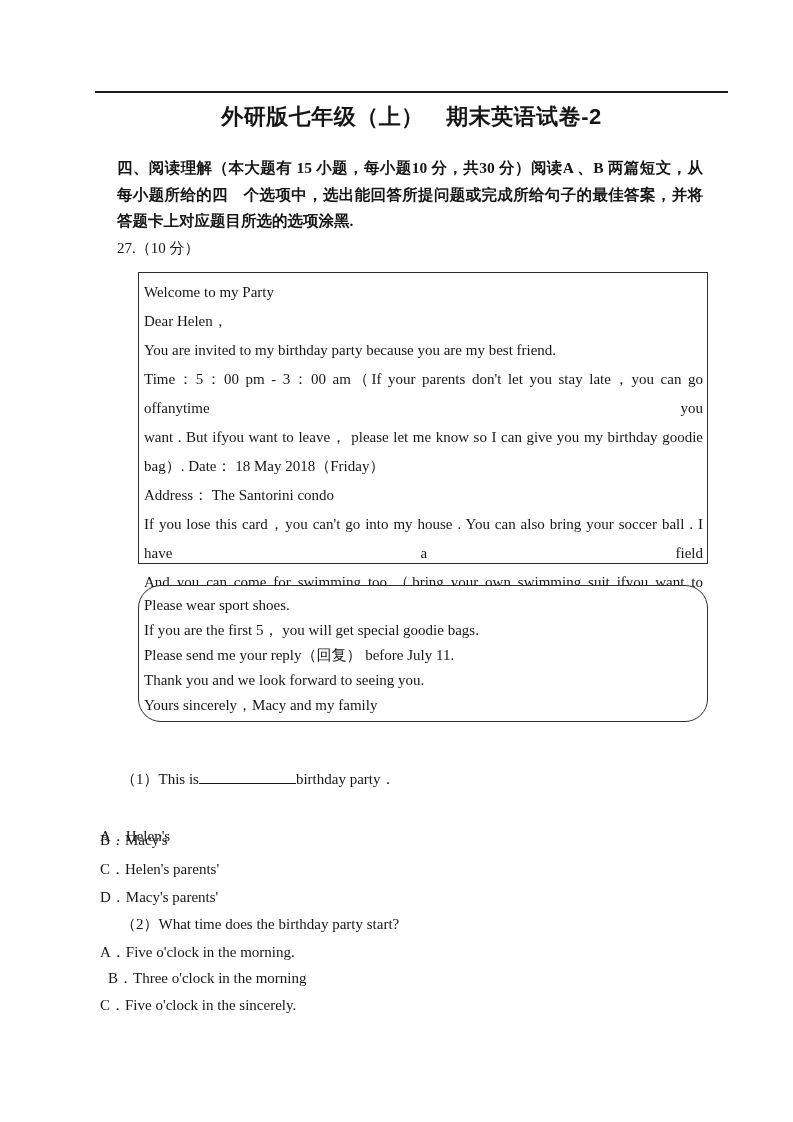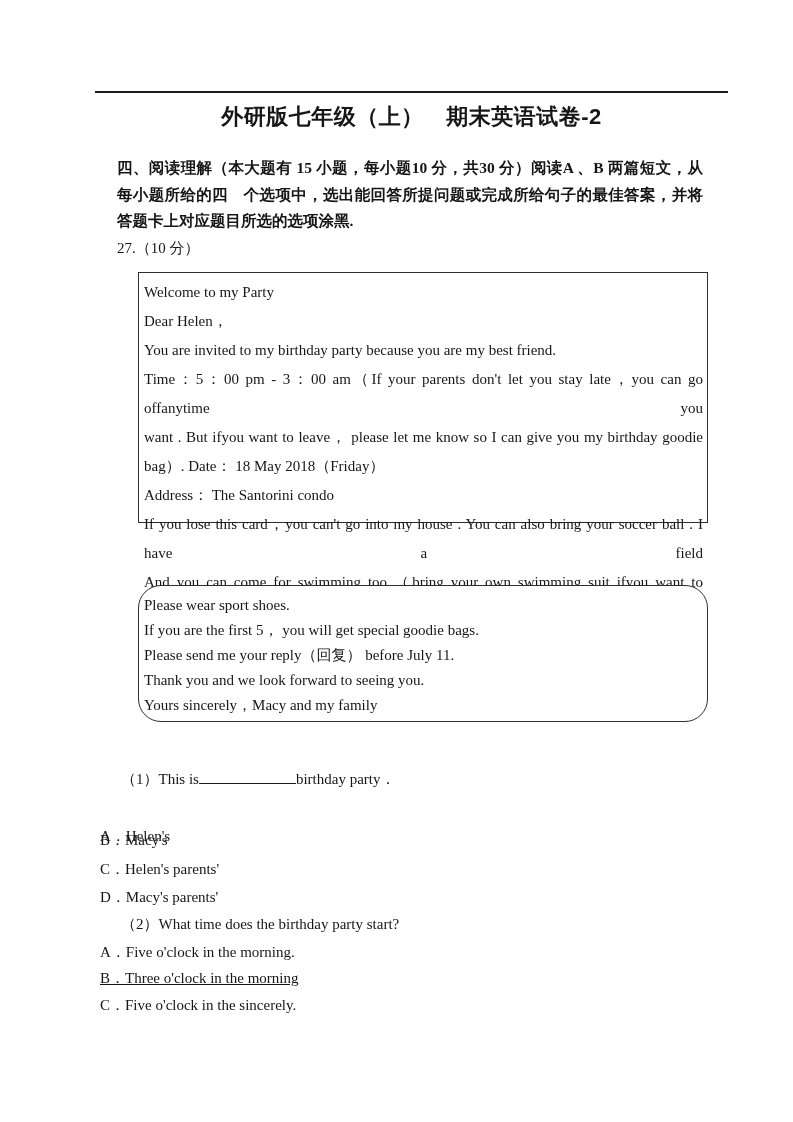--- a/index.html
+++ b/index.html
@@ -52,21 +52,21 @@
   .card {
     position: absolute;
     left: 138px;
     width: 570px;
     border: 1px solid #2e2e2e;
     box-sizing: border-box;
     background: #ffffff;
   }
   .card.invitation {
     top: 272px;
-    height: 251px;
+    height: 292px;
     padding: 5px 4px 0 5px;
   }
   .card.notes {
     top: 585px;
     height: 137px;
     padding: 7px 4px 0 5px;
     border-radius: 23px;
   }
   .card .line {
     font-size: 15px;
@@ -92,21 +92,21 @@
     border-bottom: 1.4px solid #1b1b1b;
     vertical-align: baseline;
   }
   #q1-stem { left: 121px; top: 770px; }
   #q1-opt-a { left: 100px; top: 799px; margin-top: 28px; }
   #q1-opt-b { left: 100px; top: 831px; }
   #q1-opt-c { left: 100px; top: 860px; }
   #q1-opt-d { left: 100px; top: 888px; }
   #q2-stem { left: 121px; top: 915px; }
   #q2-opt-a { left: 100px; top: 943px; }
-  #q2-opt-b { left: 100px; top: 969px; text-decoration: underline; }
+  #q2-opt-b { left: 108px; top: 969px; }
   #q2-opt-c { left: 100px; top: 996px; }
 </style>
 </head>
 <body>
 
 <div class="header-rule"></div>
 
 <div class="page-title">外研版七年级（上）　期末英语试卷-2</div>
 
 <div class="instructions">四、阅读理解（本大题有 15 小题，每小题10 分，共30 分）阅读A 、B 两篇短文，从每小题所给的四　个选项中，选出能回答所提问题或完成所给句子的最佳答案，并将答题卡上对应题目所选的选项涂黑.</div>

